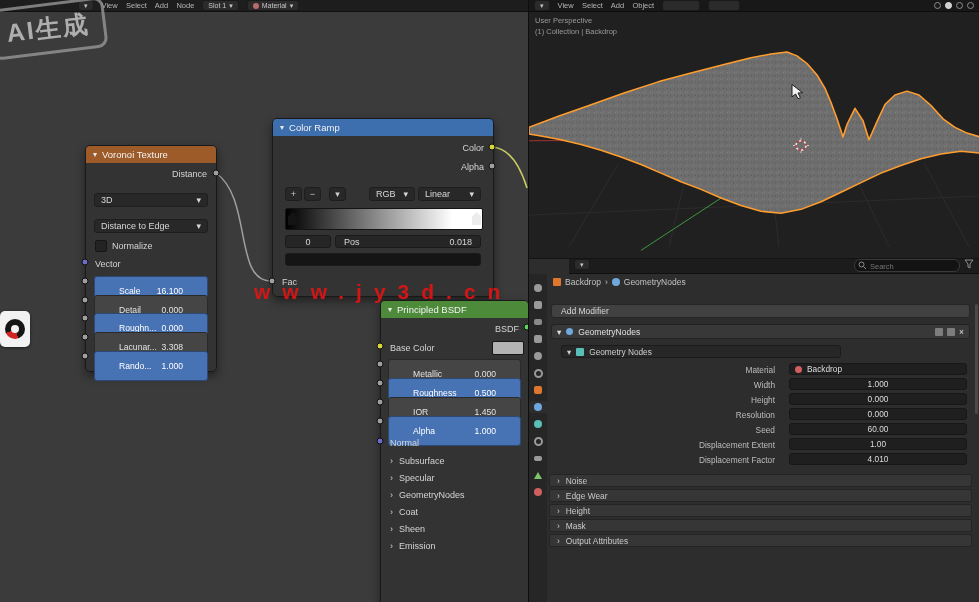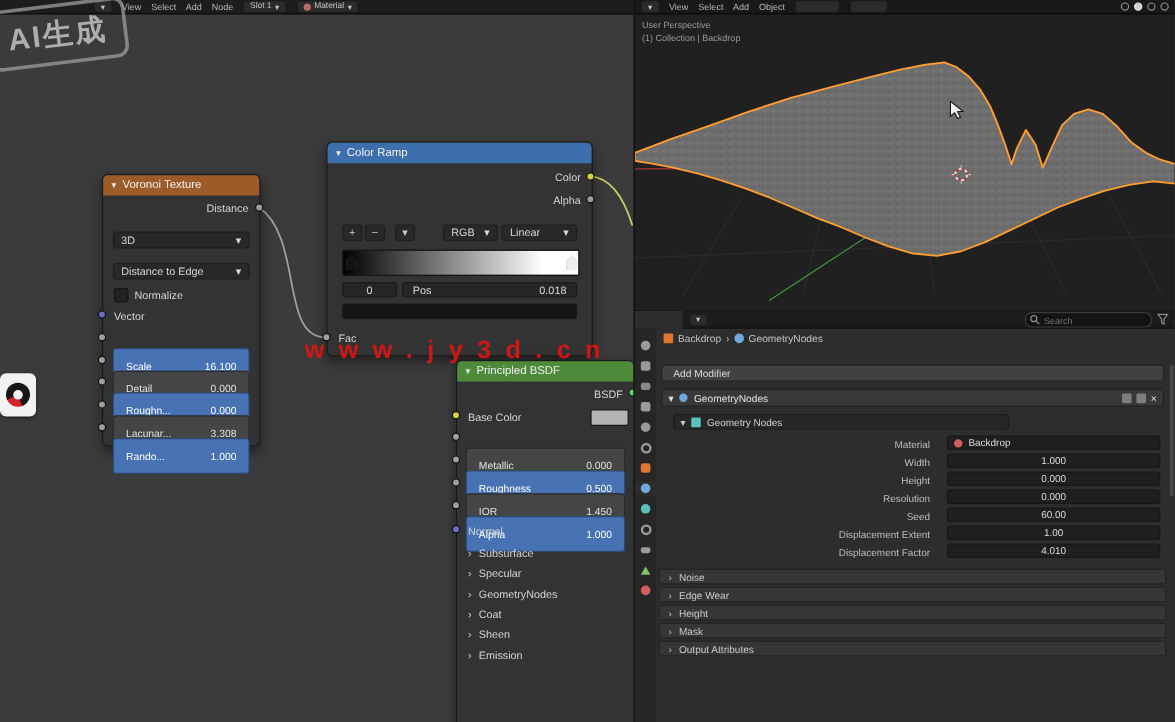--- a/index.html
+++ b/index.html
@@ -22,21 +22,21 @@
   .hdr-orange{background:#9d5b2a;}
   .hdr-blue{background:#3d6fae;}
   .hdr-green{background:#4d8b3b;}
   .chev{font-size:8px;color:#e8e8e8;}
   .nrow{position:absolute;left:0;right:0;display:flex;align-items:center;padding:0 9px;height:15px;color:#d4d4d4;}
   .rgt{justify-content:flex-end;}
   .dd{position:absolute;background:#282828;border:1px solid #1e1e1e;border-radius:3px;height:14px;
       display:flex;align-items:center;padding:0 6px;color:#d8d8d8;box-sizing:border-box;}
   .dd .grow{flex:1;}
   .slider{position:absolute;height:30px;border-radius:3px;display:flex;align-items:center;
-          justify-content:space-between;padding:0 10px;font-size:8.6px;box-sizing:border-box;margin-top:14px;}
+          justify-content:space-between;padding:0 24px;font-size:8.6px;box-sizing:border-box;}
   .sl-dark{background:#454545;border:1px solid #2a2a2a;color:#e2e2e2;}
   .sl-blue{background:#4772b3;border:1px solid #2d4a77;color:#fff;}
   .socket{position:absolute;width:7px;height:7px;border-radius:50%;border:1px solid #0f0f0f;
           transform:translate(-50%,-50%);box-sizing:border-box;}
   .checkbox{width:10px;height:10px;background:#232323;border:1px solid #161616;border-radius:2px;margin-right:5px;}
   .sqbtn{position:absolute;width:17px;height:14px;background:#282828;border:1px solid #1e1e1e;border-radius:3px;
          display:flex;align-items:center;justify-content:center;color:#ccc;box-sizing:border-box;}
   .ramp{position:absolute;background:linear-gradient(90deg,#000 0%,#fff 85%);border:1px solid #141414;border-radius:2px;}
   .stopm{position:absolute;width:9px;height:13px;clip-path:polygon(50% 0,100% 34%,100% 100%,0 100%,0 34%);}
   .field{position:absolute;background:#262626;border:1px solid #1a1a1a;border-radius:3px;height:13px;
@@ -47,21 +47,21 @@
   .viewport{position:absolute;left:528px;top:0;width:451px;height:258px;background:#202020;overflow:hidden;border-left:1px solid #0e0e0e;box-sizing:border-box;padding-left:24px;}
   .vp-header{position:absolute;left:0;top:0;right:0;height:12px;background:#181818;border-bottom:1px solid #0c0c0c;
              display:flex;align-items:center;gap:8px;padding:0 5px;box-sizing:border-box;}
   .vp-overlay{position:absolute;left:6px;top:15px;font-size:7.5px;color:#9a9a9a;line-height:11px;}
   .shadeball{width:7px;height:7px;border-radius:50%;border:1px solid #8d8d8d;box-sizing:border-box;}
   .shadeball.active{background:#cfcfcf;border-color:#e5e5e5;}
 
   
   .props{position:absolute;left:528px;top:258px;width:451px;height:344px;background:#2d2d2d;border-left:1px solid #0e0e0e;border-top:1px solid #141414;box-sizing:border-box;}
   .pr-header{position:absolute;left:0;top:0;right:0;height:15px;background:#1c1c1c;border-bottom:1px solid #101010;
-             display:flex;align-items:center;padding:0 5px;box-sizing:border-box;margin-left:40px;}
+             display:flex;align-items:flex-start;padding:0 5px;box-sizing:border-box;margin-left:40px;}
   .tabstrip{position:absolute;left:0;top:15px;bottom:0;width:18px;background:#262626;}
   .tabicon{position:absolute;left:3px;width:12px;height:12px;display:flex;align-items:center;justify-content:center;}
   .tabicon.active{left:0;width:18px;background:#2d2d2d;border-radius:3px 0 0 3px;}
   .tico{width:8px;height:8px;border-radius:2px;}
   .pr-main{position:absolute;left:18px;top:15px;right:0;bottom:0;background:#2d2d2d;}
   .crumb{position:absolute;left:6px;top:3px;display:flex;align-items:center;gap:4px;font-size:8.5px;color:#c3c3c3;}
   .cico{width:8px;height:8px;border-radius:1px;display:inline-block;}
   .bigbar{position:absolute;left:4px;right:9px;height:14px;background:#414141;border:1px solid #262626;border-radius:3px;
           display:flex;align-items:center;padding:0 9px;font-size:8.5px;color:#d9d9d9;box-sizing:border-box;}
   .modbar{position:absolute;left:4px;right:9px;height:15px;background:#383838;border:1px solid #232323;border-radius:3px;

